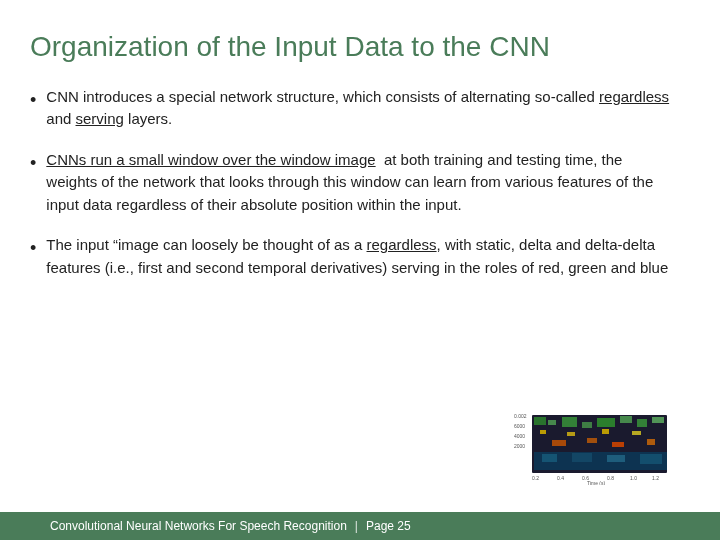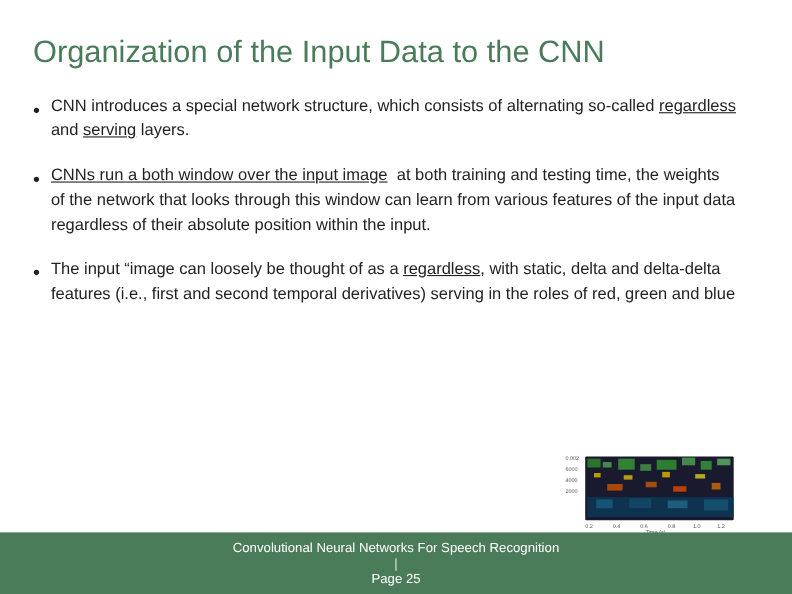--- a/index.html
+++ b/index.html
@@ -57,21 +57,20 @@
       bottom: 0;
       left: 0;
       width: 720px;
       background: #4a7c59;
       color: #fff;
       font-size: 12px;
       padding: 7px 50px;
       display: flex;
       align-items: center;
       gap: 0;
-      flex-direction: column;
     }
     .footer-sep {
       margin: 0 8px;
       opacity: 0.8;
     }
     
     .spectrogram-container {
       position: absolute;
       right: 48px;
       bottom: 55px;
@@ -97,21 +96,21 @@
     <div class="bullet">
       <span class="bullet-dot">•</span>
       <span class="bullet-text">
         CNN introduces a special network structure, which consists of alternating so-called <span class="underline">regardless</span> and <span class="underline">serving</span> layers.
       </span>
     </div>
 
     <div class="bullet">
       <span class="bullet-dot">•</span>
       <span class="bullet-text">
-        <span class="underline">CNNs run a both window over the input image</span>&nbsp; at both training and testing time, the weights of the network that looks through this window can learn from various features of the input data regardless of their absolute position within the input.
+        <span class="underline">CNNs run a small window over the window image</span>&nbsp; at both training and testing time, the weights of the network that looks through this window can learn from various features of the input data regardless of their absolute position within the input.
       </span>
     </div>
 
     <div class="bullet">
       <span class="bullet-dot">•</span>
       <span class="bullet-text">
         The input “image can loosely be thought of as a <span class="underline">regardless</span>, with static, delta and delta-delta features (i.e., first and second temporal derivatives) serving in the roles of red, green and blue
       </span>
     </div>
 

